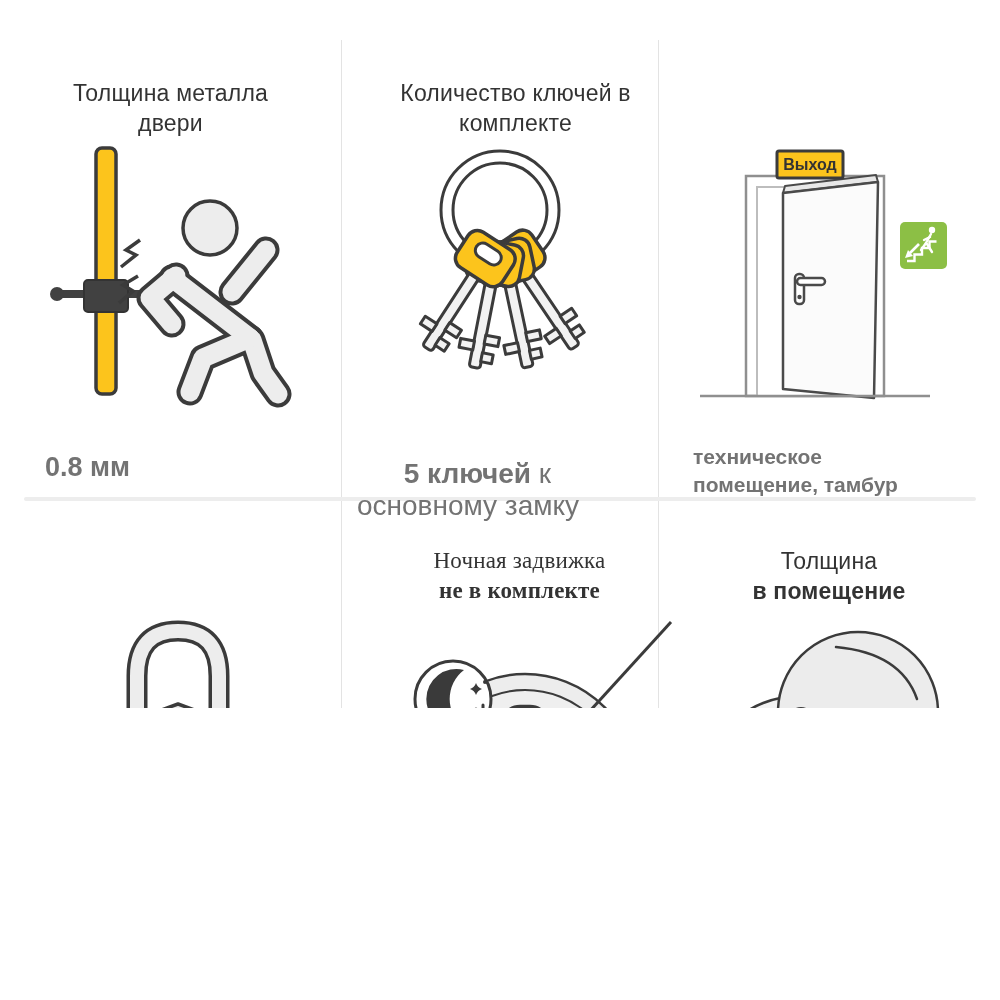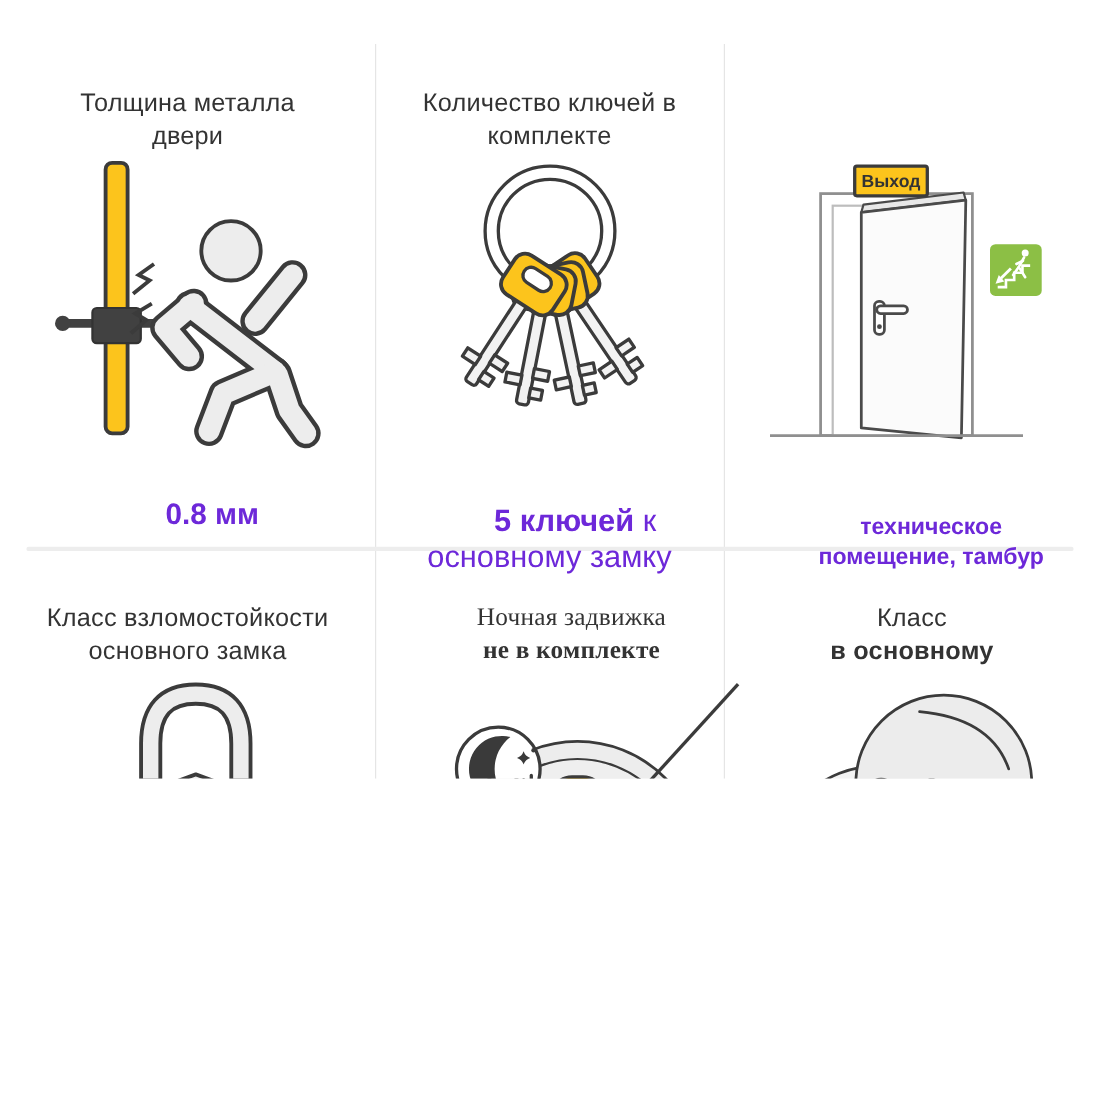--- a/index.html
+++ b/index.html
@@ -8,26 +8,26 @@
   .vdiv{position:absolute;top:40px;height:918px;width:1px;background:#e3e3e3;}
   .hdiv{position:absolute;left:24px;top:497px;width:952px;height:4px;background:#ededed;border-radius:2px;}
   .panel{position:absolute;}
   .title{box-sizing:border-box;width:100%;text-align:center;font-size:23px;line-height:30px;
          font-weight:500;color:#333;letter-spacing:.2px;}
   .title .t-wrap{display:inline-block;}
   .title b{font-weight:700;text-align:center;}
   .row1 .title{padding-top:38px;}
   .row2 .title{padding-top:46px;}
   .icon-svg{position:absolute;left:0;top:0;}
-  .caption{position:absolute;width:100%;text-align:center;white-space:pre-wrap;color:#6d28d9;}
+  .caption{position:absolute;width:100%;white-space:pre-wrap;color:#737373;}
   .cap-thickness{top:381px;font-size:27px;font-weight:700;}
   .cap-keys{top:386px;font-size:28px;}
   .cap-keys b{font-weight:700;}
   .cap-purpose{top:375px;font-size:21px;font-weight:700;line-height:28px;}
-  .cap-purpose .t-wrap{display:inline-block;max-width:250px;margin-top:22px;}
+  .cap-purpose .t-wrap{display:inline-block;max-width:250px;}
   svg text{font-family:"Liberation Sans","DejaVu Sans",sans-serif;}
 </style>
 </head>
 <body>
 
 <div class="canvas">
 
   <div class="vdiv" style="left:341px;"></div>
   <div class="vdiv" style="left:658px;"></div>
   <div class="hdiv"></div>
@@ -71,21 +71,21 @@
           <path d="M176 236 L150 258 L172 284"></path>
         </g>
         <circle cx="210" cy="188" r="27" fill="#ededed" stroke="#3b3b3b" stroke-width="3.5"></circle>
       </g>
     </svg>
     <div class="caption cap-thickness">
       <span>0.8 мм</span>
     </div>
   </section>
 
-  <section class="panel row1" style="left:341px;top:40px;width:317px;height:460px;">
+  <section class="panel row1" style="left:341px;top:40px;width:317px;height:460px;padding-left:16px;">
     <div class="title">
       <span class="t-wrap" style="max-width:270px;">Количество ключей в комплекте</span>
     </div>
     <svg class="icon-svg" width="317" height="460" viewBox="0 0 317 460">
 
       <g fill="none">
         <circle cx="159" cy="170" r="53" stroke="#3b3b3b" stroke-width="15"></circle>
         <circle cx="159" cy="170" r="53" stroke="#ffffff" stroke-width="9"></circle>
       </g>
 
@@ -163,23 +163,20 @@
         <line x1="261" y1="204" x2="252" y2="213" stroke="#ffffff" stroke-width="2.6"></line>
         <polygon points="247,218 255,216 250,210" fill="#ffffff"></polygon>
       </g>
     </svg>
     <div class="caption cap-purpose">
       <span class="t-wrap">техническое помещение, тамбур</span>
     </div>
   </section>
 
   <section class="panel row2" style="left:0;top:500px;width:341px;height:458px;">
-    <div class="title">
-      <span class="t-wrap" style="max-width:310px;">Класс взломостойкости основного замка</span>
-    </div>
     <svg class="icon-svg" width="341" height="458" viewBox="0 0 341 458">
       <g>
 
         <path d="M137 228 L137 176 Q137 131 178 131 Q219 131 219 176 L219 228" fill="none" stroke="#3b3b3b" stroke-width="21"></path>
         <path d="M137 228 L137 176 Q137 131 178 131 Q219 131 219 176 L219 228" fill="none" stroke="#ededed" stroke-width="14"></path>
 
         <path d="M178 204 L263 235 C261 302 245 354 178 411 C111 354 95 302 93 235 Z" fill="#ededed" stroke="#3b3b3b" stroke-width="3.5" stroke-linejoin="round"></path>
         <path d="M178 223 L247 249 C245 303 232 344 178 389 C124 344 111 303 109 249 Z" fill="#f2f2f2" stroke="#3b3b3b" stroke-width="3" stroke-linejoin="round"></path>
 
         <path d="M163 332 L170 297 A21 21 0 1 1 186 297 L193 332 Z" fill="#ffffff" stroke="#3b3b3b" stroke-width="3.5" stroke-linejoin="round"></path>
@@ -225,22 +222,22 @@
         </g>
         <circle cx="124" cy="182" r="2" fill="#3a3a3a"></circle>
       </g>
 
       <line x1="22" y1="438" x2="310" y2="122" stroke="#3b3b3b" stroke-width="3"></line>
     </svg>
   </section>
 
   <section class="panel row2" style="left:658px;top:500px;width:342px;height:458px;">
     <div class="title">
-      <span>Класс</span><br>
-      <b>в основному</b>
+      <span>Толщина</span><br>
+      <b>в помещение</b>
     </div>
     <svg class="icon-svg" width="342" height="458" viewBox="0 0 342 458">
 
       <g>
         <circle cx="142" cy="296" r="100" fill="#f3f3f3" stroke="#3b3b3b" stroke-width="2.5"></circle>
         <circle cx="142" cy="296" r="79" fill="#ffffff" stroke="#3b3b3b" stroke-width="2.5"></circle>
       </g>
 
       <g>
         <path d="M62 301 C100 246 184 246 222 301 C184 355 100 355 62 301 Z" fill="#ffffff" stroke="#3b3b3b" stroke-width="3" stroke-linejoin="round"></path>

